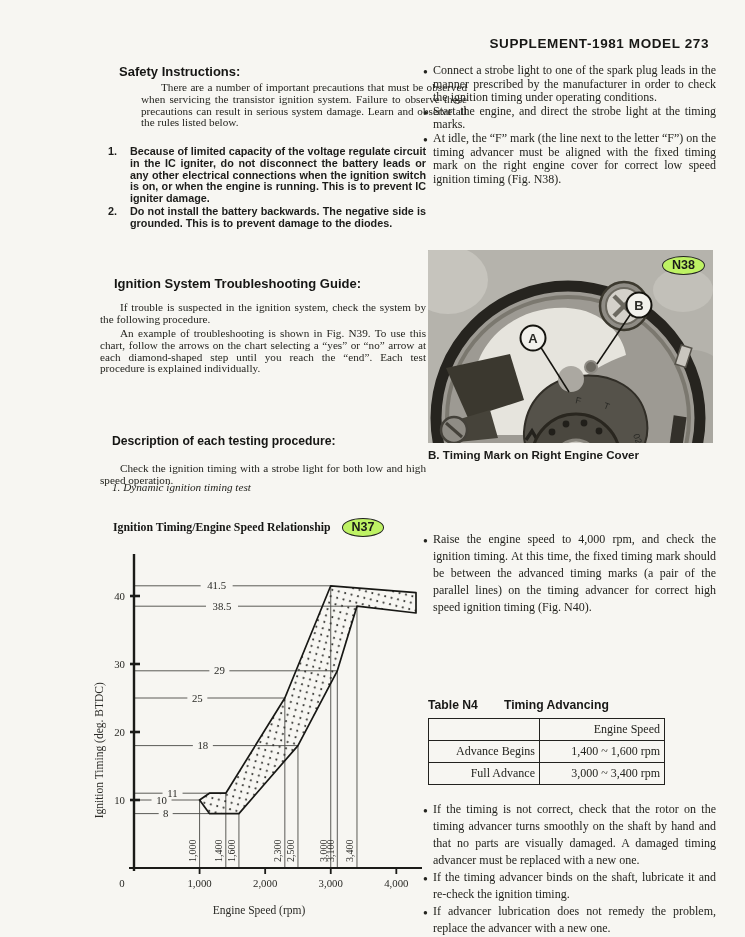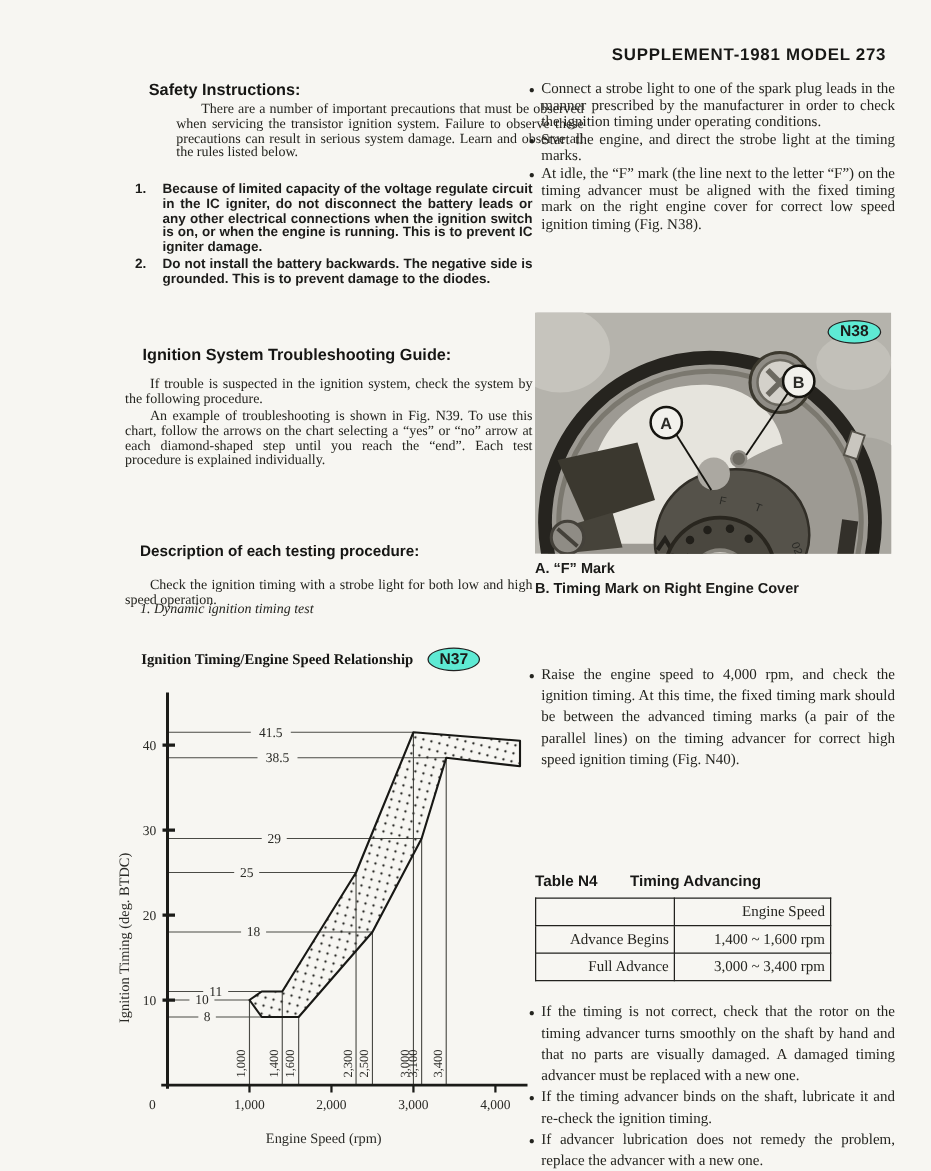--- a/index.html
+++ b/index.html
@@ -27,21 +27,21 @@
   .italic{font-style:italic;}
   
   .bullet{position:relative;padding-left:8px;}
   .bullet .dot{position:absolute;left:-2px;top:1px;font-size:8px;}
   .lh-tight{line-height:13.6px;}
   .lh-loose{line-height:17px;}
   
   .fig-badge{
     font-family:"Liberation Sans",sans-serif;font-weight:bold;font-size:12.5px;
     border:1.6px solid #222;border-radius:50%;padding:1px 9px 2px 9px;
-    background:#5eead4;color:#1b1b19;display:inline-block;line-height:14px;
+    background:#bef264;color:#1b1b19;display:inline-block;line-height:14px;
   }
   .photo-badge{position:absolute;top:6px;right:8px;}
   .caption{font-family:"Liberation Sans",sans-serif;font-weight:bold;font-size:11.6px;line-height:16px;color:#1b1b19;}
   
   .chart-title-row{display:flex;align-items:center;gap:11px;}
   .chart-title{font-family:Liberation Serif, serif;font-weight:bold;font-size:11.8px;color:#161614;}
   svg text{fill:#2a2a26;}
   .tk{font:10.8px "Liberation Serif",serif;}
   .tk-s{font:10px "Liberation Serif",serif;}
   .ax-lb{font:11.5px "Liberation Serif",serif;}
@@ -241,21 +241,20 @@
     <circle cx="105" cy="88" r="12.5" fill="#f2f1ec" stroke="#15140f" stroke-width="2"></circle>
     <text x="105" y="93" text-anchor="middle" font-family="Liberation Sans, sans-serif" font-weight="bold" font-size="13" fill="#15140f">A</text>
 
     <circle cx="211" cy="55" r="12.5" fill="#f2f1ec" stroke="#15140f" stroke-width="2"></circle>
     <text x="211" y="60" text-anchor="middle" font-family="Liberation Sans, sans-serif" font-weight="bold" font-size="13" fill="#15140f">B</text>
   </svg>
   <span class="fig-badge photo-badge">N38</span>
 </div>
 
 <div class="abs caption" style="top:447px;left:428px;width:290px;">
-  <div>A. “F” Mark</div>
   <div>B. Timing Mark on Right Engine Cover</div>
 </div>
 
 <div class="abs" style="top:531px;left:425px;width:291px;">
   <div class="bullet body-r lh-loose">
     <span class="dot">●</span>
     <span>Raise the engine speed to 4,000 rpm, and check the ignition timing.  At this time, the fixed timing mark should be between the advanced timing marks (a pair of the parallel lines) on the timing advancer for correct high speed ignition timing (Fig. N40).</span>
   </div>
 </div>
 

